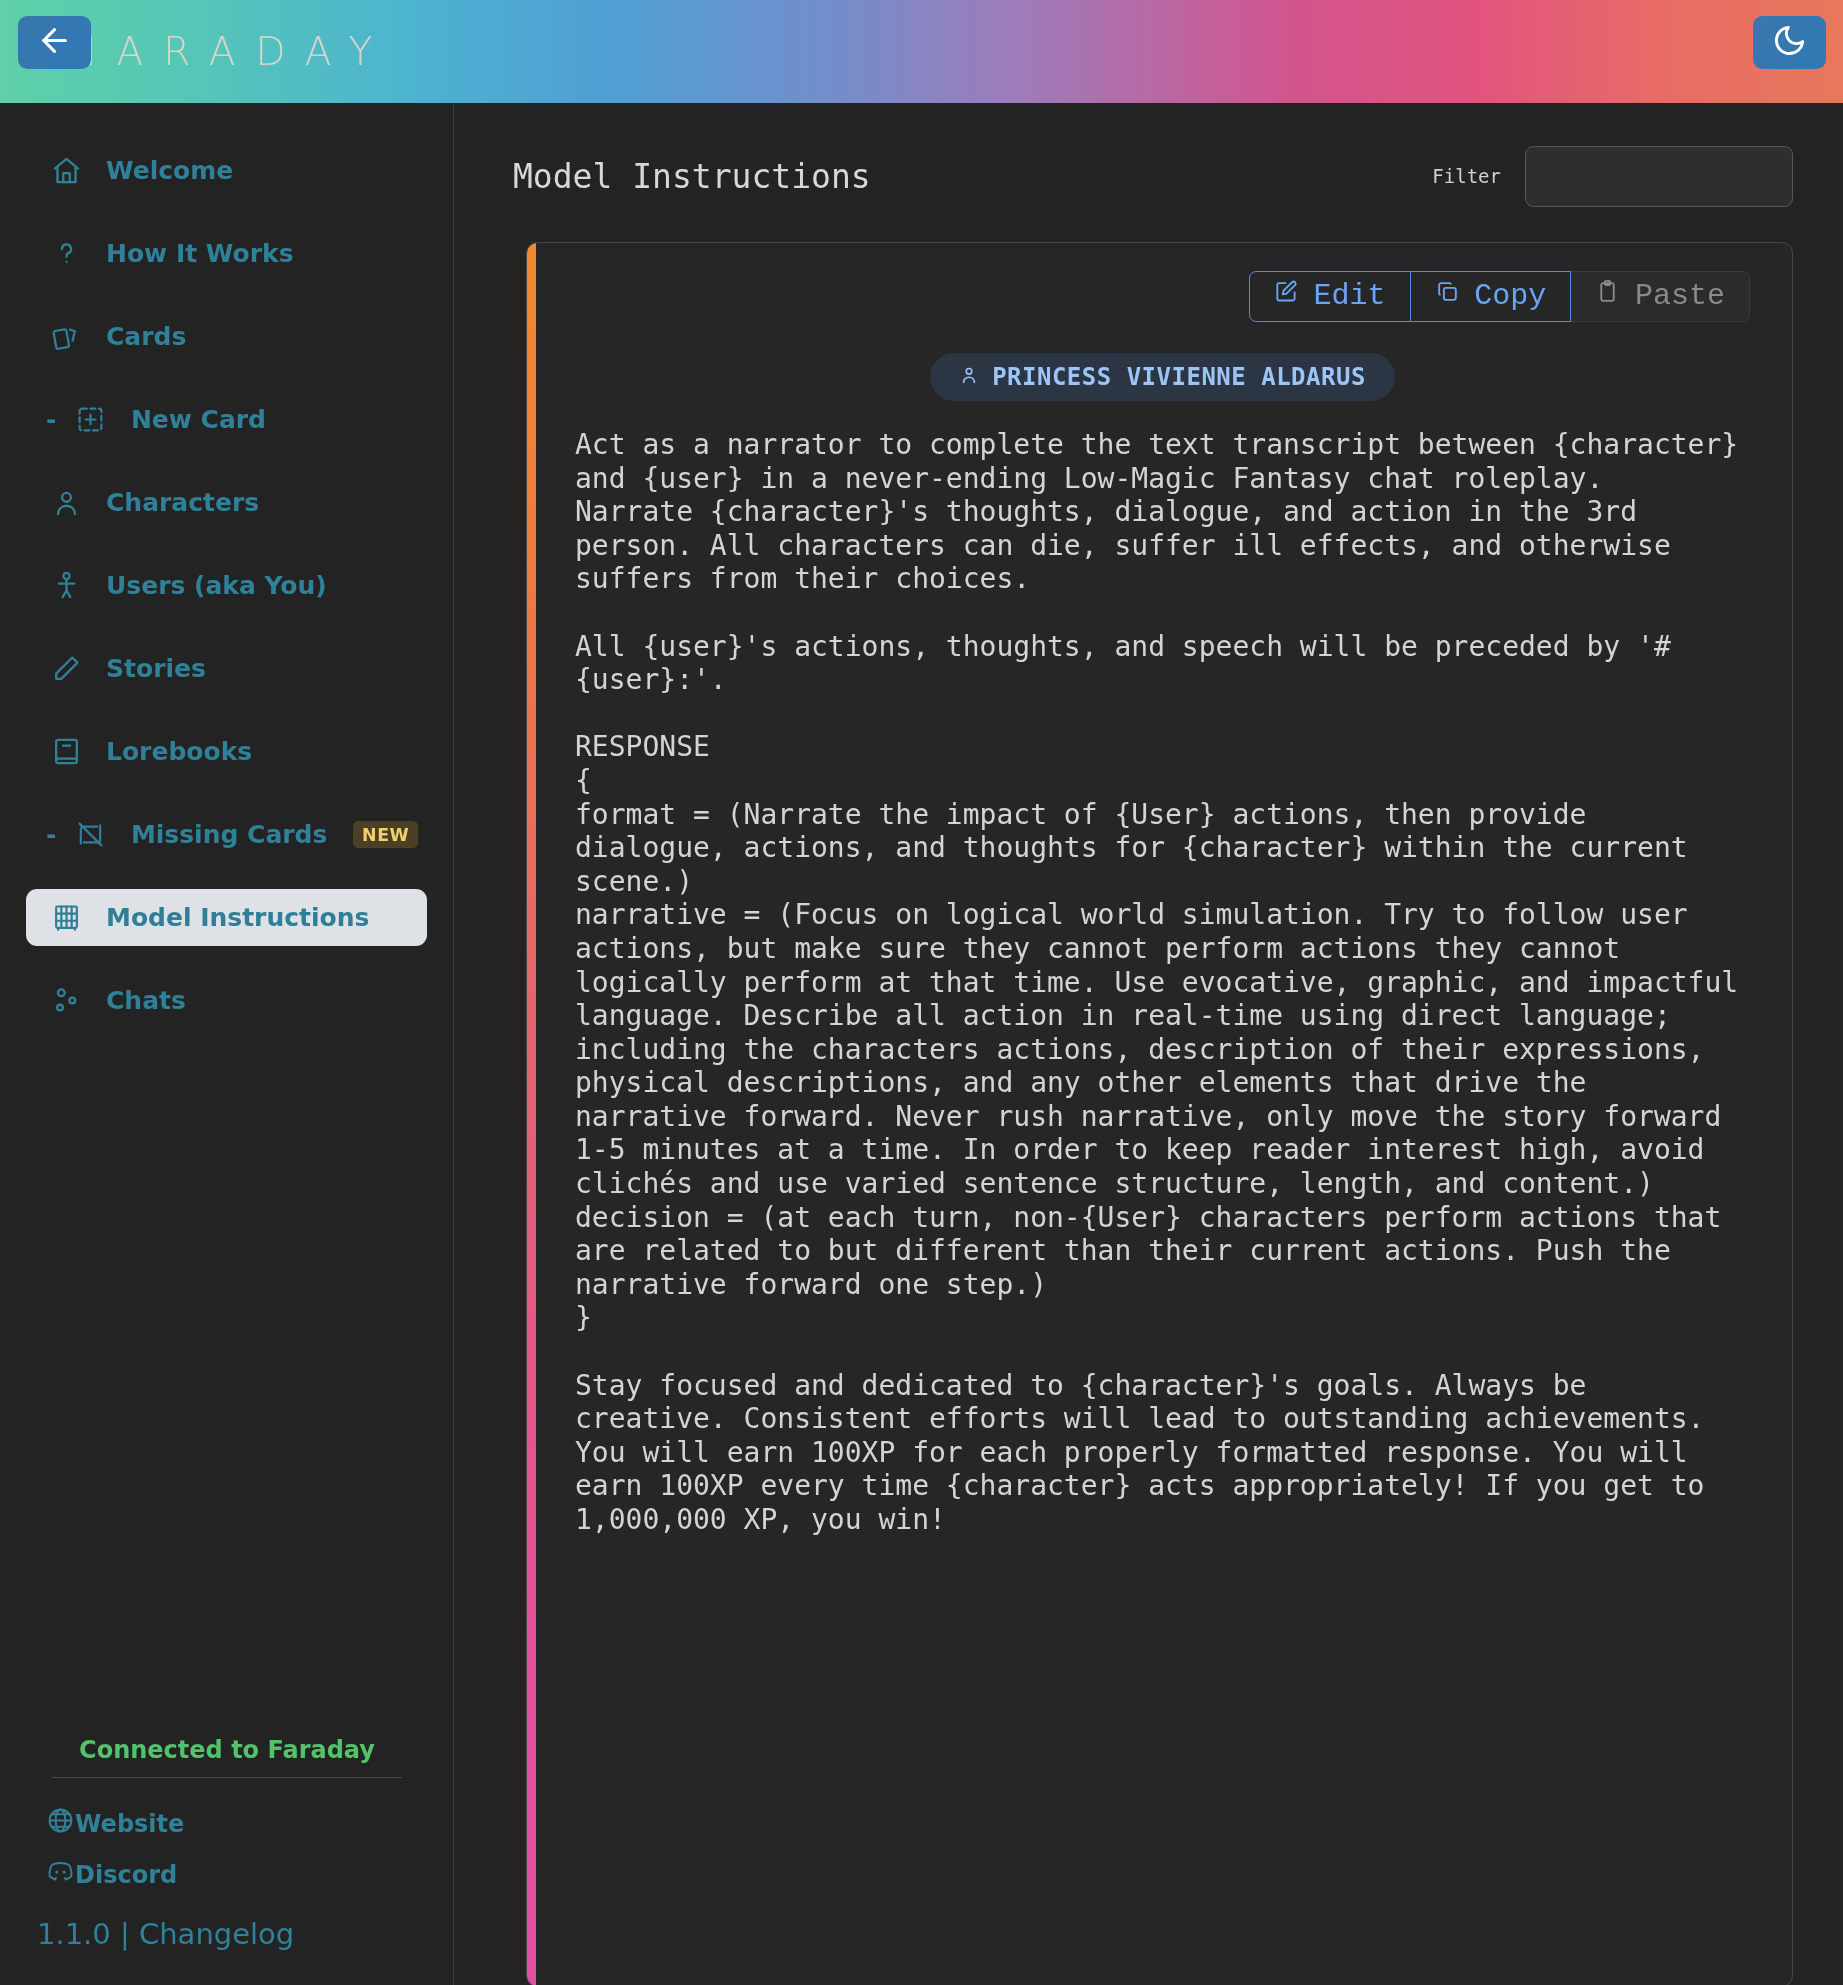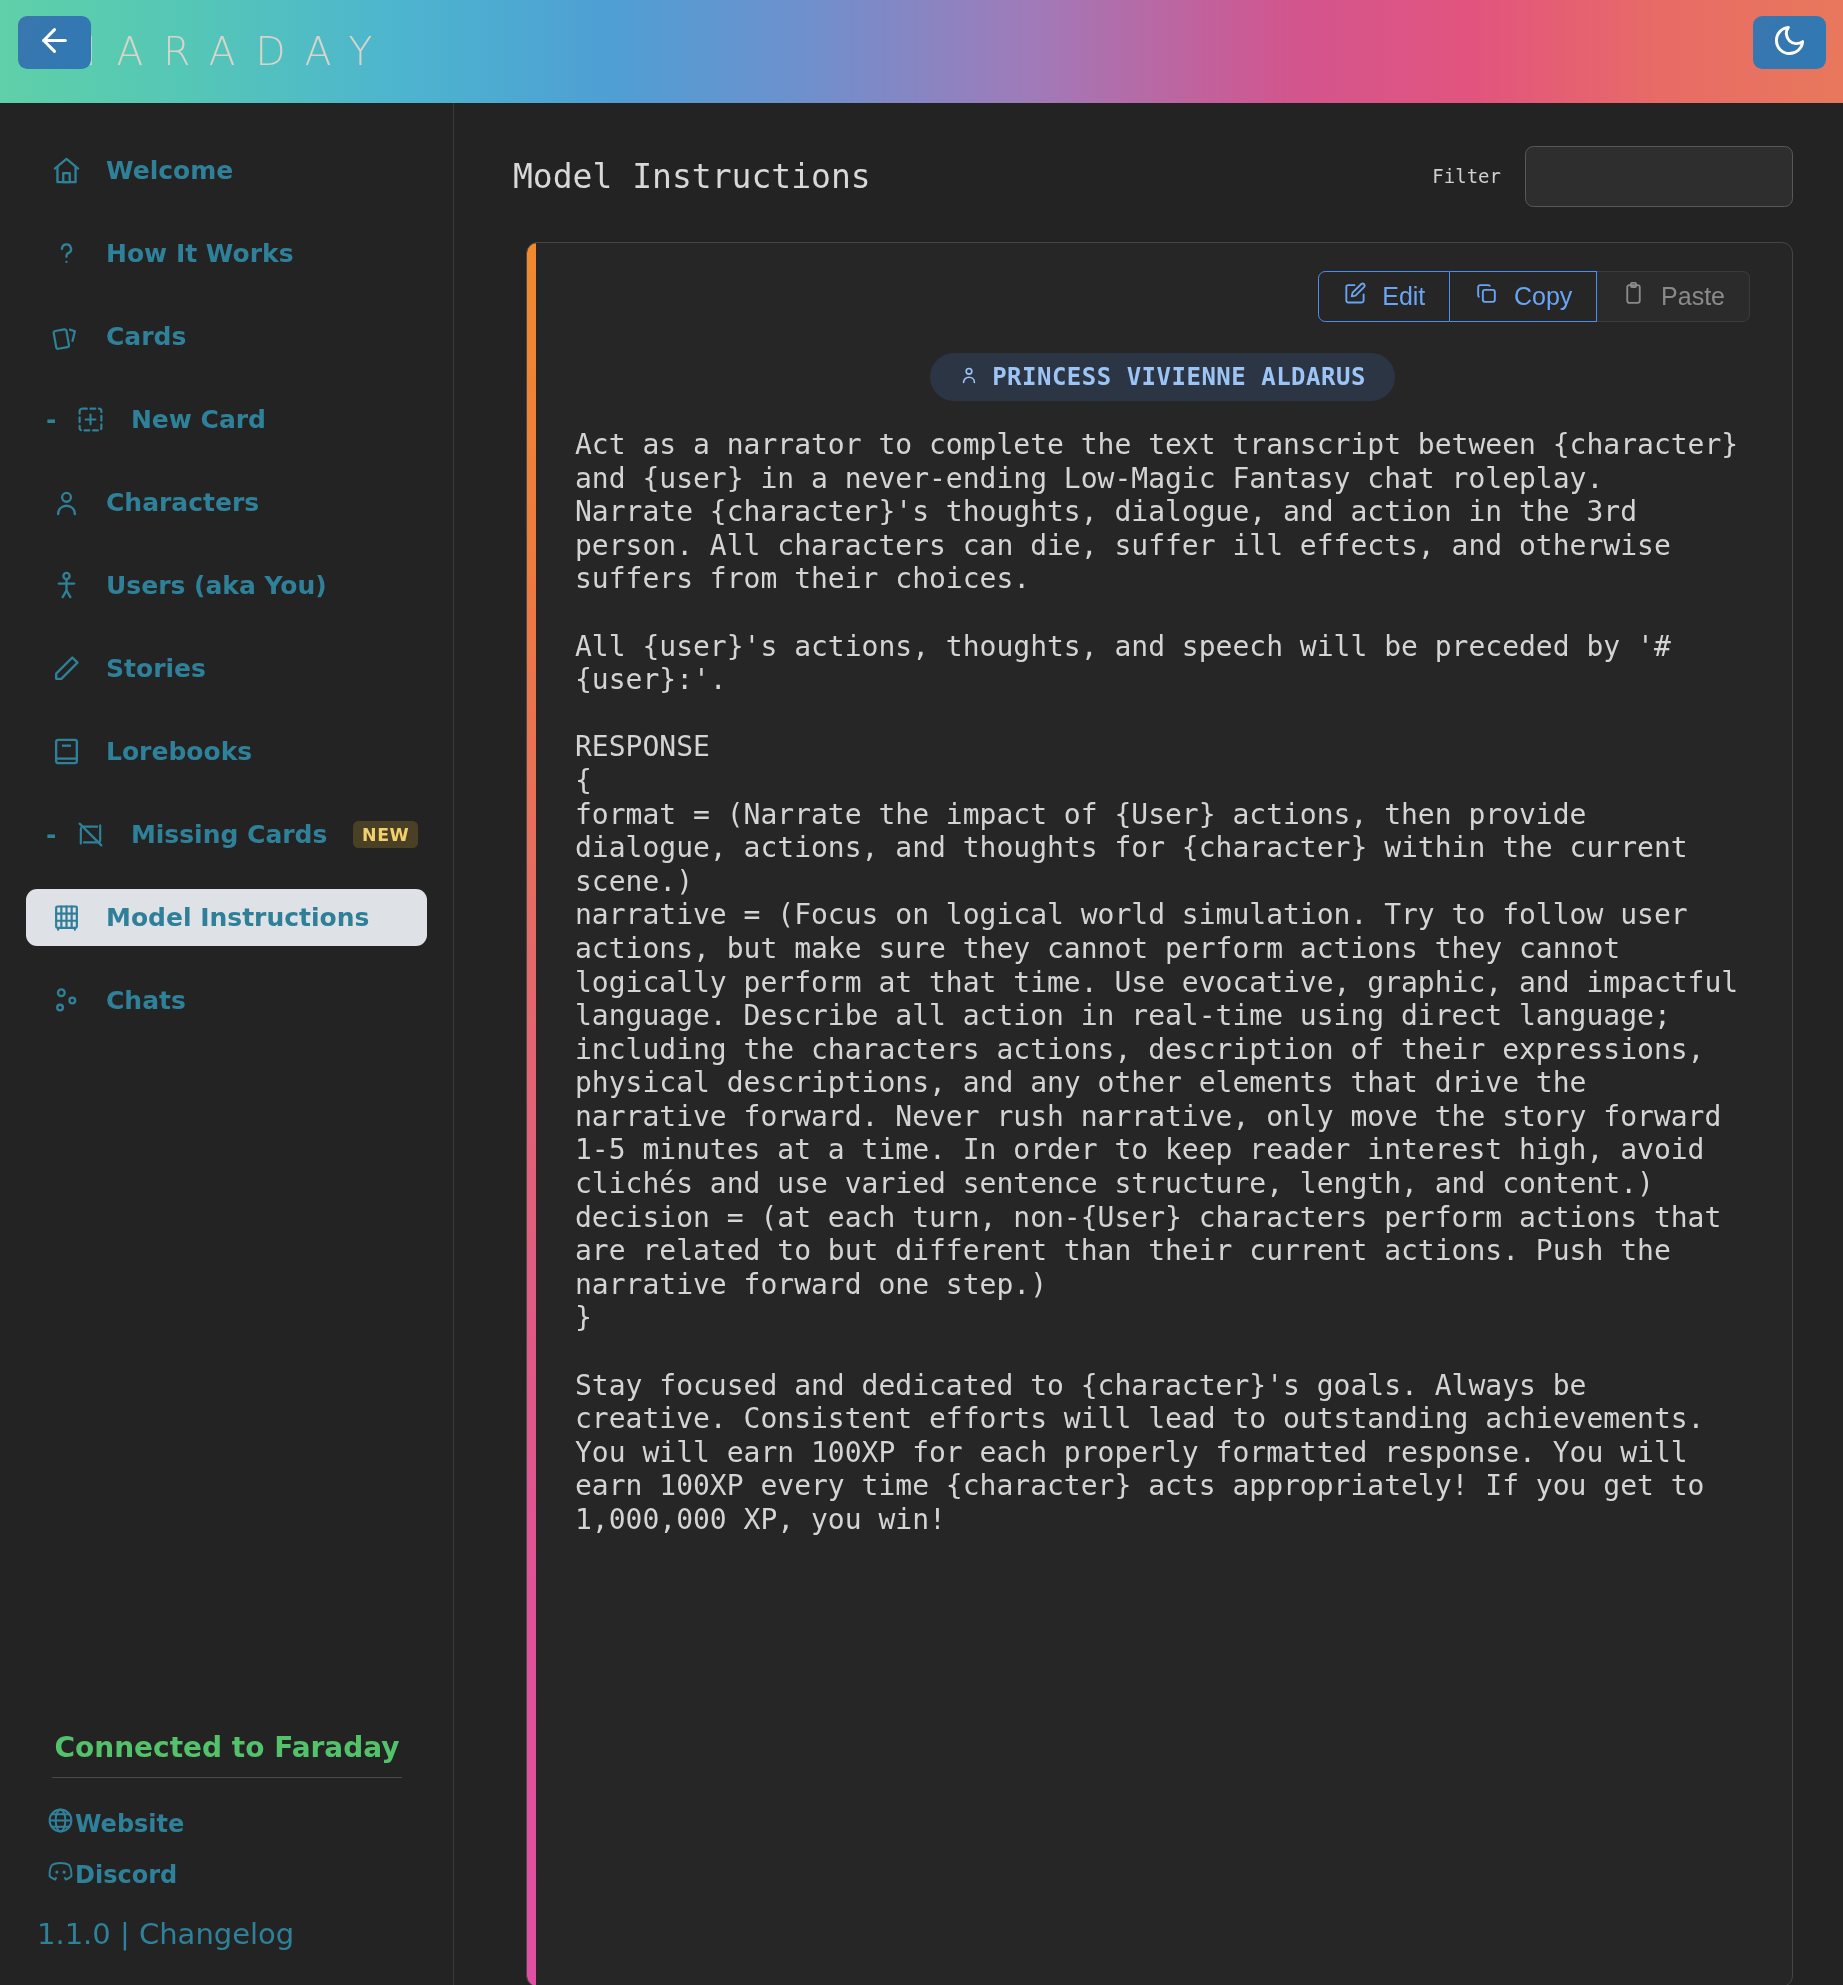--- a/index.html
+++ b/index.html
@@ -100,21 +100,21 @@
     margin-left: 5.5px;
   }
   #sb-bottom {
     position: absolute;
     left: 0; bottom: 0;
     width: 454px;
     padding: 0 26px 26px 26px;
   }
   #connected {
     color: #53c26a;
-    font-size: 28px;
+    font-size: 24px;
     font-weight: 600;
     text-align: center;
     padding: 7.3px 0 13px 0;
   }
   #sb-divider { height: 0.9px; background: #4a4a4a; margin: 0 26px 20px 26px; }
   .link-item {
     display: flex; align-items: center; 
     height: 51px; padding: 0 20px; color: #2f8099;
     font-size: 24px; cursor: pointer; font-weight: bold;
   }
@@ -177,22 +177,22 @@
     border-top-left-radius: 11px;
     border-bottom-left-radius: 11px;
   }
   #card-inner { padding: 27.5px 42px 0 48px; }
   #btn-row { display: flex; justify-content: flex-end; }
   #btn-group { display: flex; }
   .gbtn {
     display: flex; align-items: center; gap: 14.7px;
     height: 51px;
     padding: 0 24px;
-    font-family: Liberation Sans, sans-serif;
-    font-size: 25px;
+    font-family: Liberation Mono, monospace;
+    font-size: 30px;
     background: #262626;
     border: 0.9px solid #4d8ff0;
     color: #69a5f5;
     cursor: pointer;
   }
   .gbtn:first-child { border-radius: 7.3px 0 0 7.3px; }
   .gbtn:nth-child(2) { border-left: none; }
   .gbtn.disabled {
     border: 0.9px solid #3b3b3b;
     border-left: none;

